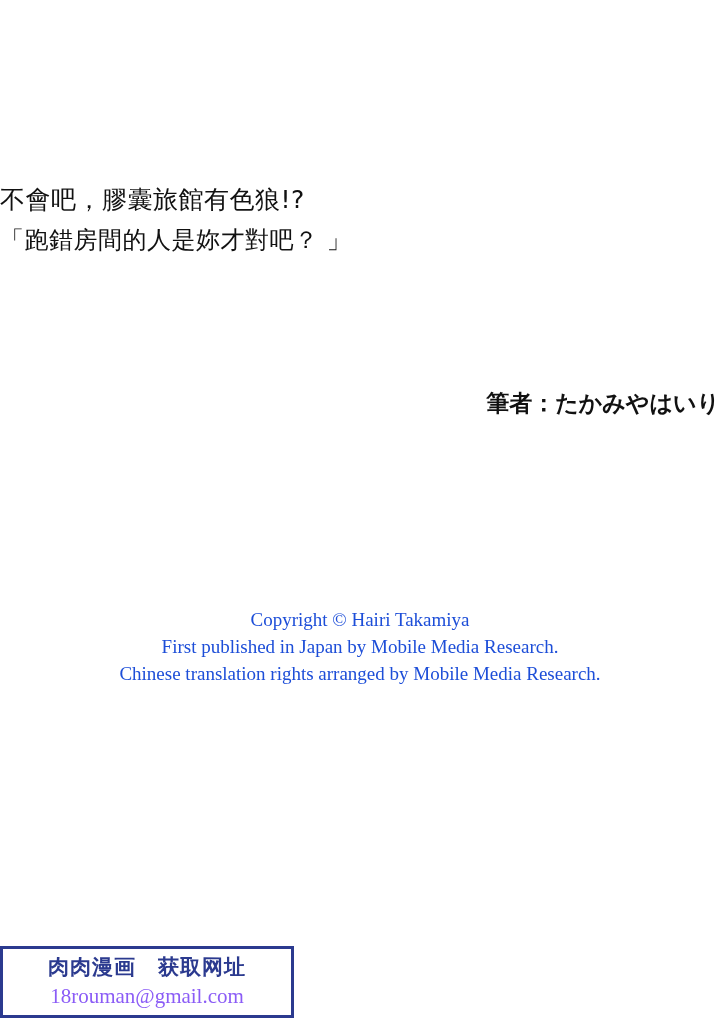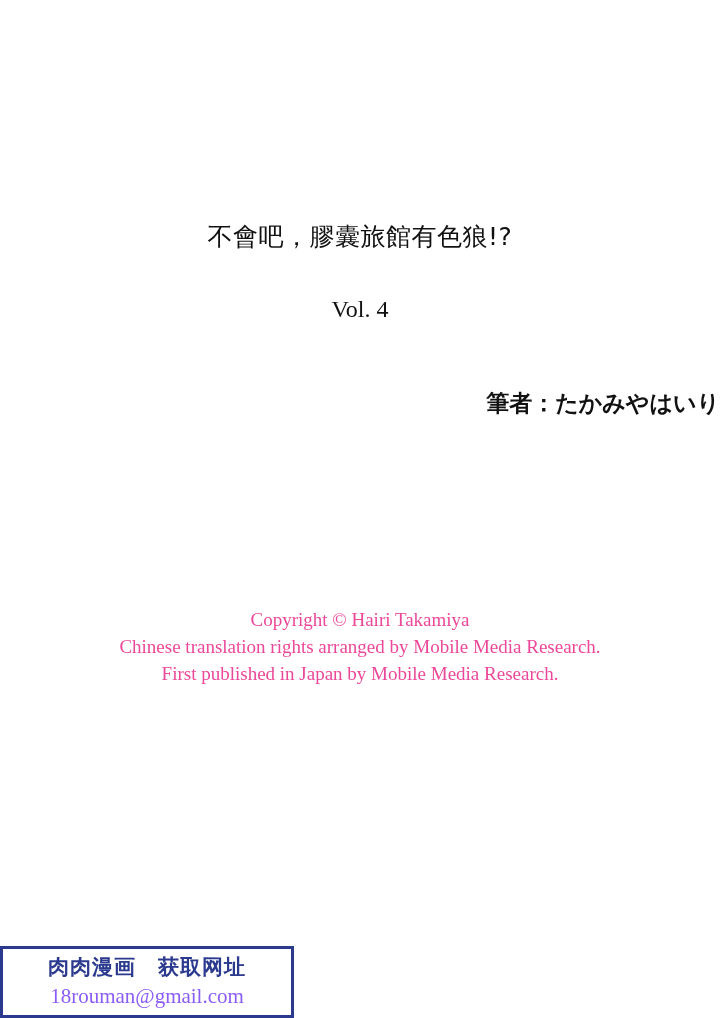--- a/index.html
+++ b/index.html
@@ -22,22 +22,20 @@
     height: 1018px;
     box-sizing: border-box;
   }
 
   
   .title-block {
     position: absolute;
     left: 0;
     top: 180px;
     width: 720px;
-    text-align: center;
-    margin-top: 37px;
   }
   .title-line {
     font-family: "DejaVu Sans", "Liberation Sans", sans-serif;
     font-size: 25px;
     line-height: 40px;
     letter-spacing: 0.5px;
     color: #111111;
     white-space: nowrap;
   }
   .title-line-2 {
@@ -72,21 +70,21 @@
     position: absolute;
     left: 0;
     top: 606px;
     width: 720px;
     text-align: center;
   }
   .copyright-line {
     font-family: "Liberation Serif", serif;
     font-size: 19px;
     line-height: 27px;
-    color: #ec4899;
+    color: #1d4ed8;
   }
 
   
   .watermark {
     position: absolute;
     left: 0;
     bottom: 0;
     width: 294px;
     height: 72px;
     background: #ffffff;
@@ -112,30 +110,30 @@
     white-space: nowrap;
   }
 </style>
 </head>
 <body>
 
 <div class="page">
 
   <div class="title-block">
     <div class="title-line title-line-1">不會吧，膠囊旅館有色狼!?</div>
+    <div class="title-line title-line-2">「跑錯房間的人是妳才對吧？ 」</div>
   </div>
 
-  <div class="volume">Vol. 4</div>
 
   <div class="author">筆者：たかみやはいり</div>
 
   <div class="copyright-block">
     <div class="copyright-line">Copyright © Hairi Takamiya</div>
+    <div class="copyright-line">First published in Japan by Mobile Media Research.</div>
     <div class="copyright-line">Chinese translation rights arranged by Mobile Media Research.</div>
-    <div class="copyright-line">First published in Japan by Mobile Media Research.</div>
   </div>
 
   <div class="watermark" style="border-color: rgb(43, 58, 143);">
     <div class="watermark-top" style="color: rgb(43, 58, 143);">肉肉漫画　获取网址</div>
     <div class="watermark-bottom">18rouman@gmail.com</div>
   </div>
 
 </div>
 
 </body></html>

